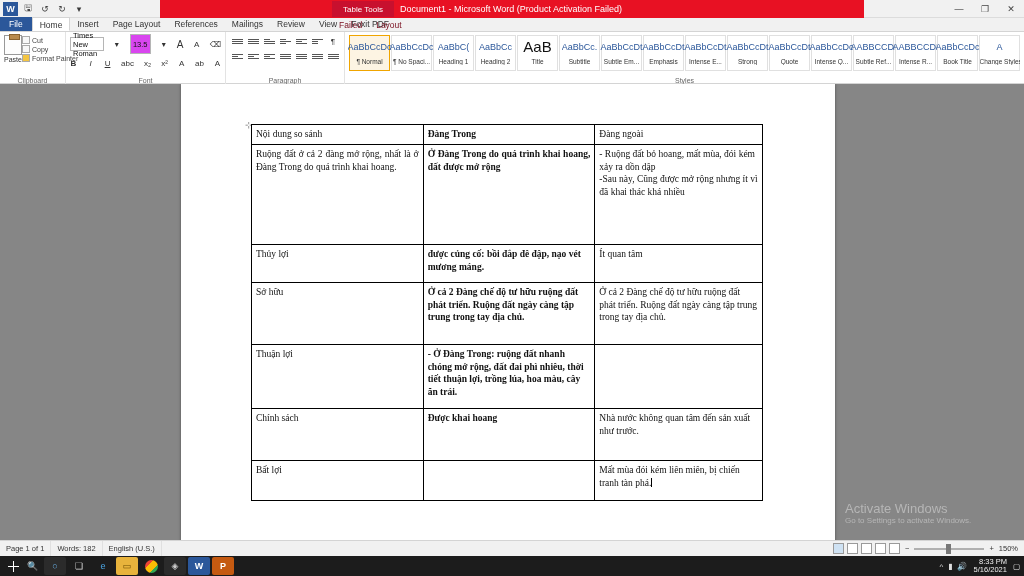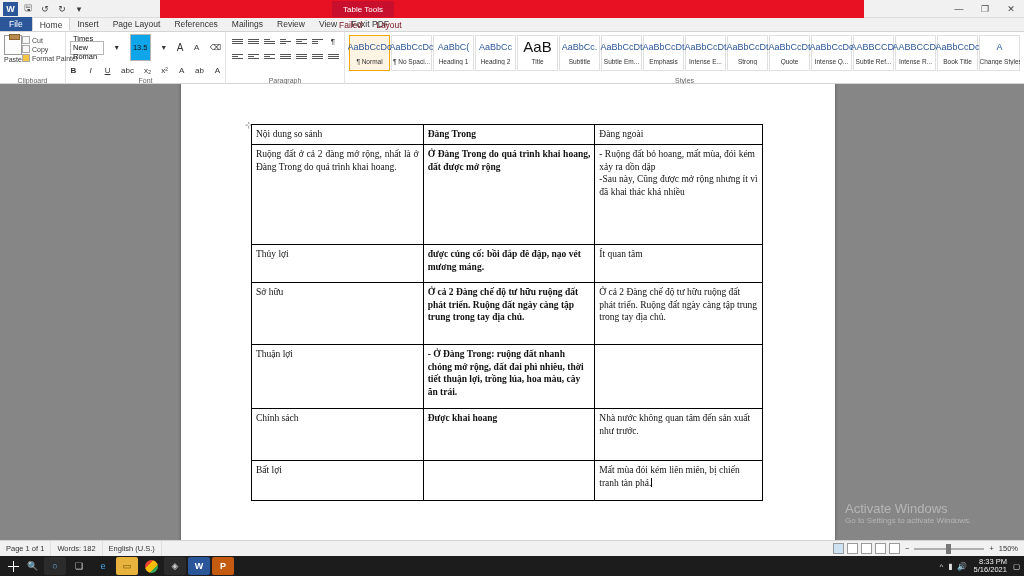--- a/index.html
+++ b/index.html
@@ -68,21 +68,21 @@
   .paste .plab{ font-size:7px; color:#333; margin-top:1px; }
   .clipsmall{ display:flex; flex-direction:column; justify-content:flex-start; gap:1px; padding-top:2px;}
   .clipsmall div{ font-size:7px; color:#444; white-space:nowrap; display:flex; align-items:center; gap:2px;}
   .sq{ width:8px; height:8px; border:1px solid #aaa; background:#f7f7f7; display:inline-block;}
   .sq.brush{ background:#f4c542; }
 
   .font{ width:160px; }
   .frow{ display:flex; align-items:center; gap:10px; margin-bottom:2px; }
   .fname{ width:68px; height:14px; border:1px solid #b5b5b5; background:#fff; font-size:7.5px;
     display:flex; align-items:center; padding:0 2px; position:relative;}
-  .fsize{ width:26px; height:27px; border:1px solid #b5b5b5; background:#0ea5e9; font-size:7.5px;
+  .fsize{ width:26px; height:20px; border:1px solid #b5b5b5; background:#d946ef; font-size:7.5px;
     display:flex; align-items:center; padding:0 2px; }
   .ficon{ width:14px; height:14px; display:flex; align-items:center; justify-content:center;
     font-size:8px; color:#333; }
   .ficon.big{ font-size:10px; }
   .bold{ font-weight:bold; } .ital{ font-style:italic; } .und{ text-decoration:underline; }
 
   .para{ width:120px; }
   .prow{ display:flex; align-items:center; gap:2px; margin-bottom:2px;}
   .pico2{ width:14px; height:13px; border:1px solid transparent; display:flex; flex-direction:column;
     justify-content:center; gap:1px; align-items:flex-start; padding-left:1px;}
@@ -177,20 +177,21 @@
   <div class="titlebar">
     <div class="qat">
       <div class="wlogo">W</div>
       <div class="qbtn">🖫</div>
       <div class="qbtn">↺</div>
       <div class="qbtn">↻</div>
       <div class="qbtn">▾</div>
     </div>
     <div class="tt-band"></div>
     <div class="tt-tab">Table Tools</div>
+    <div class="doc-title">Document1 - Microsoft Word (Product Activation Failed)</div>
     <div class="winbtns">
       <div>—</div>
       <div>❐</div>
       <div class="close">✕</div>
     </div>
   </div>
 
   <div class="tabs">
     <div class="tab file">File</div>
     <div class="tab active">Home</div>

